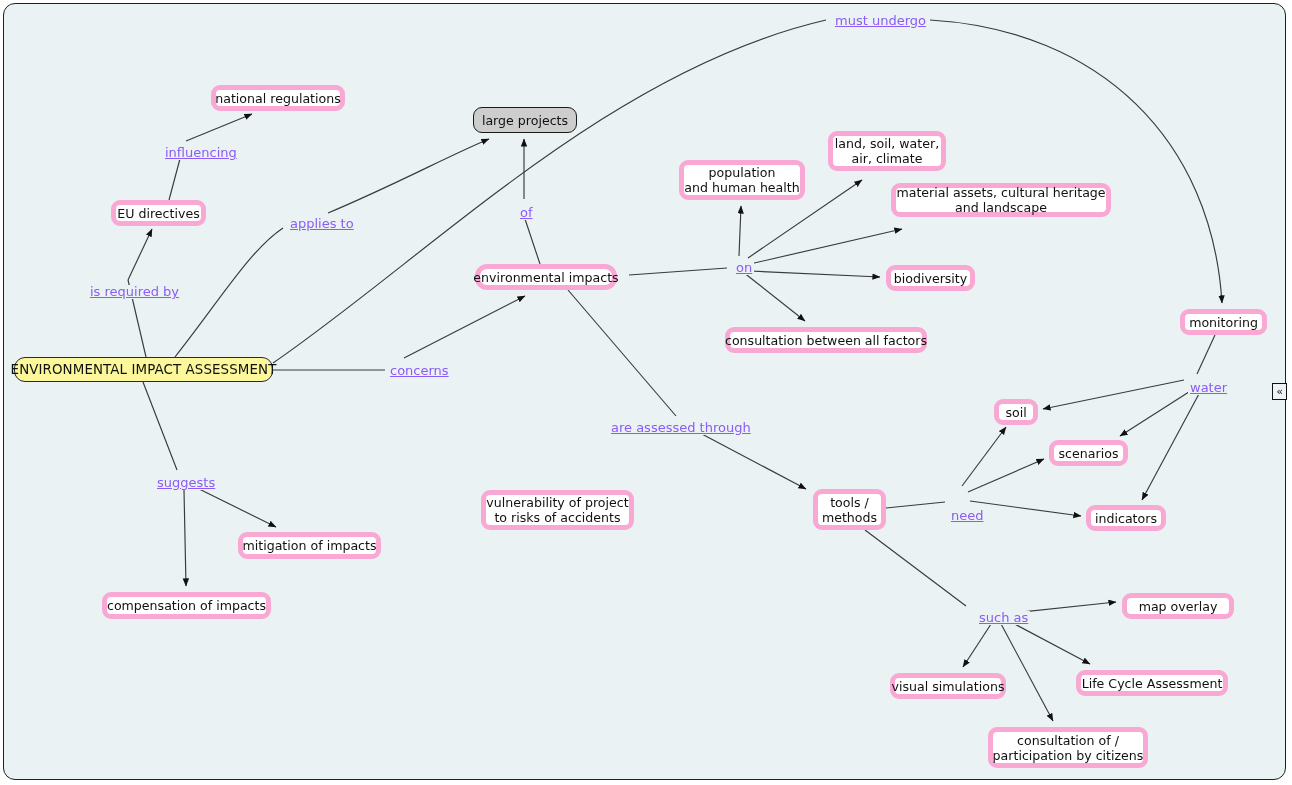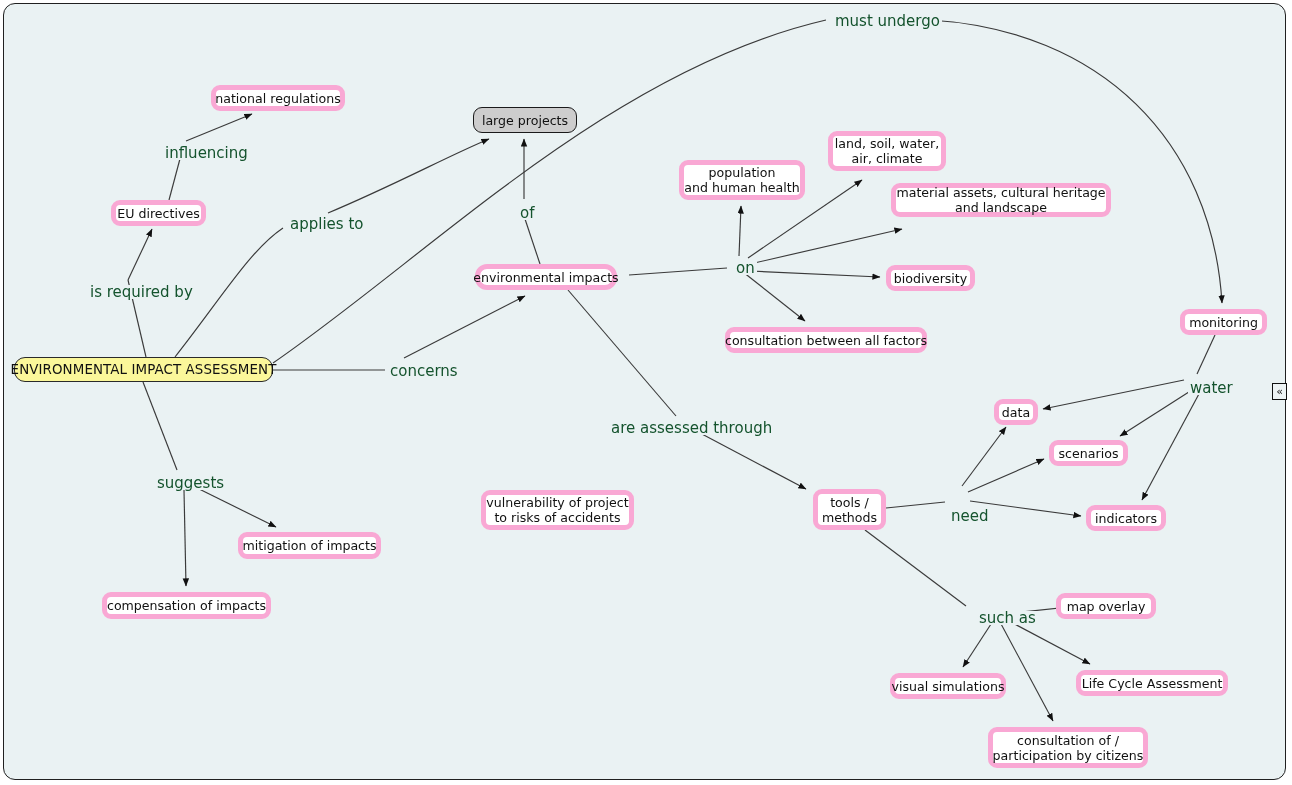--- a/index.html
+++ b/index.html
@@ -42,27 +42,28 @@
     border-radius:11px;
     font-size:13.4px;
     letter-spacing:0.1px;
   }
   .node.gray{
     background:#cdcdcd;
     border:1.5px solid #1a1a1a;
   }
   .linklabel{
     position:absolute;
-    font-size:15px;
-    color:#14532d;
+    font-size:13px;
+    color:#8b5cf6;
     background:#eaf2f3;
     padding:0 2px;
     white-space:nowrap;
     line-height:14px;
     cursor:default;
+    text-decoration:underline;
   }
   #collapse-btn{
     position:absolute;
     left:1272px;top:383px;
     width:15px;height:17px;
     background:#eef4f5;
     border:1.2px solid #111;
     font-size:11px;
     line-height:15px;
     text-align:center;
@@ -147,24 +148,24 @@
 air, climate</div>
       <div class="node" style="left: 891px; top: 183px; width: 220px; height: 34px;">material assets, cultural heritage
 and landscape</div>
       <div class="node" style="left: 886px; top: 265px; width: 89px; height: 26px;">biodiversity</div>
       <div class="node" style="left: 725px; top: 327px; width: 202px; height: 26px;">consultation between all factors</div>
       <div class="node" style="left: 1180px; top: 309px; width: 87px; height: 26px;">monitoring</div>
       <div class="node" style="left: 481px; top: 490px; width: 153px; height: 40px;">vulnerability of project
 to risks of accidents</div>
       <div class="node" style="left: 813px; top: 489px; width: 73px; height: 41px;">tools /
 methods</div>
-      <div class="node" style="left: 994px; top: 399px; width: 44px; height: 26px;">data</div>
+      <div class="node" style="left: 994px; top: 399px; width: 44px; height: 26px;">soil</div>
       <div class="node" style="left: 1049px; top: 440px; width: 79px; height: 26px;">scenarios</div>
       <div class="node" style="left: 1086px; top: 505px; width: 80px; height: 26px;">indicators</div>
-      <div class="node" style="left: 1056px; top: 593px; width: 100px; height: 26px;">map overlay</div>
+      <div class="node" style="left: 1122px; top: 593px; width: 112px; height: 26px;">map overlay</div>
       <div class="node" style="left: 890px; top: 673px; width: 116px; height: 26px;">visual simulations</div>
       <div class="node" style="left: 1076px; top: 670px; width: 152px; height: 26px; border-radius: 9px;">Life Cycle Assessment</div>
       <div class="node" style="left: 988px; top: 727px; width: 160px; height: 41px;">consultation of /
 participation by citizens</div>
       <div class="node" style="left: 238px; top: 532px; width: 143px; height: 27px;">mitigation of impacts</div>
       <div class="node" style="left: 102px; top: 592px; width: 169px; height: 27px;">compensation of impacts</div>
     </div>
 
   <div id="label-layer">
       <div class="linklabel" style="left: 833px; top: 14px;">must undergo</div>

